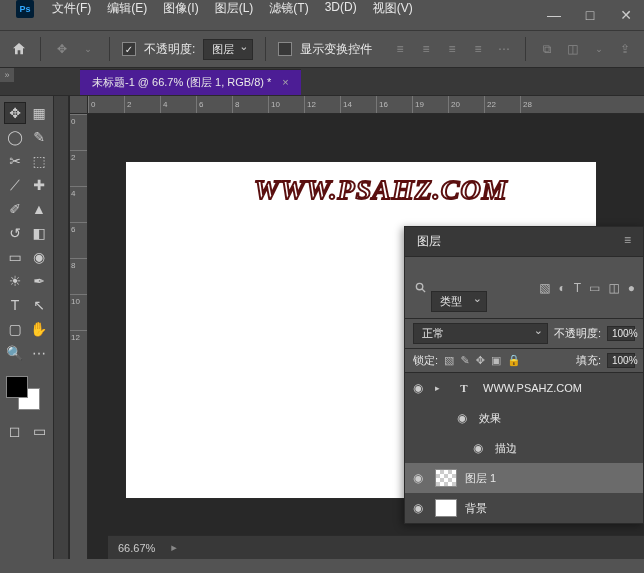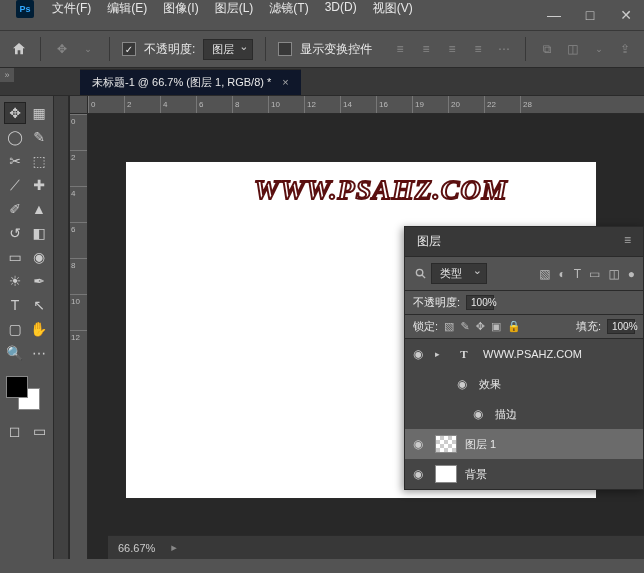--- a/index.html
+++ b/index.html
@@ -21,21 +21,21 @@
 .dropdown { background: #383838; border: 1px solid #2a2a2a; padding: 2px 18px 2px 8px; position: relative; font-size: 11px; }
 .dropdown::after { content: "⌄"; position: absolute; right: 4px; top: 0; color: #ccc; }
 .opt-icon { width: 18px; height: 18px; color: #888; display: flex; align-items: center; justify-content: center; }
 .opt-spacer { flex: 1; }
 
 
 .panel-strip { position: absolute; left: 0; top: 68px; width: 14px; height: 14px; background: #535353; display: flex; align-items: center; justify-content: center; color: #aaa; font-size: 9px; }
 
 
 .tabbar { height: 28px; background: #383838; display: flex; align-items: flex-end; padding-left: 80px; border-bottom: 1px solid #2a2a2a; }
-.tab { background: #0f172a; padding: 5px 12px; font-size: 11px; color: #e8e8e8; border-top: 1px solid #2a2a2a; }
+.tab { background: #4c1d95; padding: 5px 12px; font-size: 11px; color: #e8e8e8; border-top: 1px solid #2a2a2a; }
 .tab .close { margin-left: 8px; color: #aaa; }
 
 
 .main { position: relative; height: 463px; display: flex; }
 
 
 .toolbox { width: 54px; background: #535353; padding: 6px 4px; display: grid; grid-template-columns: 1fr 1fr; gap: 2px; align-content: start; border-right: 1px solid #2a2a2a; }
 .tool { width: 22px; height: 22px; display: flex; align-items: center; justify-content: center; color: #ccc; font-size: 14px; }
 .tool.active { background: #3a3a3a; border: 1px solid #222; }
 .swatches { grid-column: 1 / 3; margin-top: 8px; position: relative; height: 38px; }
@@ -51,21 +51,21 @@
 .ruler-v span { height: 36px; flex-shrink: 0; border-top: 1px solid #777; padding: 2px 1px; }
 .ruler-corner { position: absolute; left: 16px; top: 0; width: 18px; height: 18px; background: #535353; border-right: 1px solid #2a2a2a; border-bottom: 1px solid #2a2a2a; }
 .vscroll-track { position: absolute; left: 0; top: 0; width: 15px; bottom: 0; background: #414141; border-right: 1px solid #2a2a2a; }
 .canvas { position: absolute; left: 72px; top: 66px; width: 470px; height: 336px; background: #fff; box-shadow: 0 0 0 1px #2a2a2a; }
 .canvas-text { position: absolute; left: 128px; top: 12px; font-family: Georgia, serif; font-size: 28px; font-weight: bold; font-style: italic; color: #fff; -webkit-text-stroke: 2px #5a0f0f; letter-spacing: 1px; }
 
 
 .layers { position: absolute; right: 0; top: 130px; width: 240px; background: #535353; border: 1px solid #2a2a2a; box-shadow: -2px 2px 8px rgba(0,0,0,0.4); }
 .layers-tab { background: #383838; padding: 6px 12px; font-size: 12px; border-bottom: 1px solid #2a2a2a; display: flex; justify-content: space-between; }
 .layers-filter { padding: 6px 8px; display: flex; align-items: center; gap: 4px; border-bottom: 1px solid #2a2a2a; }
-.layers-filter .dropdown { flex: 0 0 auto; min-width: 56px; }
+.layers-filter .dropdown { flex: 0 0 auto; min-width: 56px; margin-top: 28px; }
 .filter-icons { margin-left: auto; display: flex; gap: 8px; color: #bbb; font-size: 12px; }
 .layers-row { padding: 4px 8px; display: flex; align-items: center; gap: 6px; border-bottom: 1px solid #2a2a2a; font-size: 11px; }
 .layers-row .dropdown { flex: 1; }
 .lock-icons { display: flex; gap: 6px; color: #bbb; font-size: 11px; }
 .pct-input { background: #383838; border: 1px solid #2a2a2a; padding: 1px 14px 1px 4px; width: 28px; font-size: 10px; position: relative; }
 .pct-input::after { content: "⌄"; position: absolute; right: 2px; top: 0; color: #aaa; }
 .layer-list { background: #454545; }
 .layer-item { display: flex; align-items: center; padding: 4px 8px; gap: 8px; font-size: 11px; min-height: 30px; }
 .layer-item.selected { background: #6b6b6b; }
 .layer-item.sub { padding-left: 52px; }
@@ -218,20 +218,21 @@
         <div class="filter-icons">
           <span>▧</span>
           <span>◐</span>
           <span>T</span>
           <span>▭</span>
           <span>◫</span>
           <span>●</span>
         </div>
       </div>
       <div class="layers-row">
+        <div class="dropdown">正常</div>
         <span>不透明度:</span>
         <div class="pct-input">100%</div>
       </div>
       <div class="layers-row">
         <span>锁定:</span>
         <div class="lock-icons">
           <span>▧</span>
           <span>✎</span>
           <span>✥</span>
           <span>▣</span>

